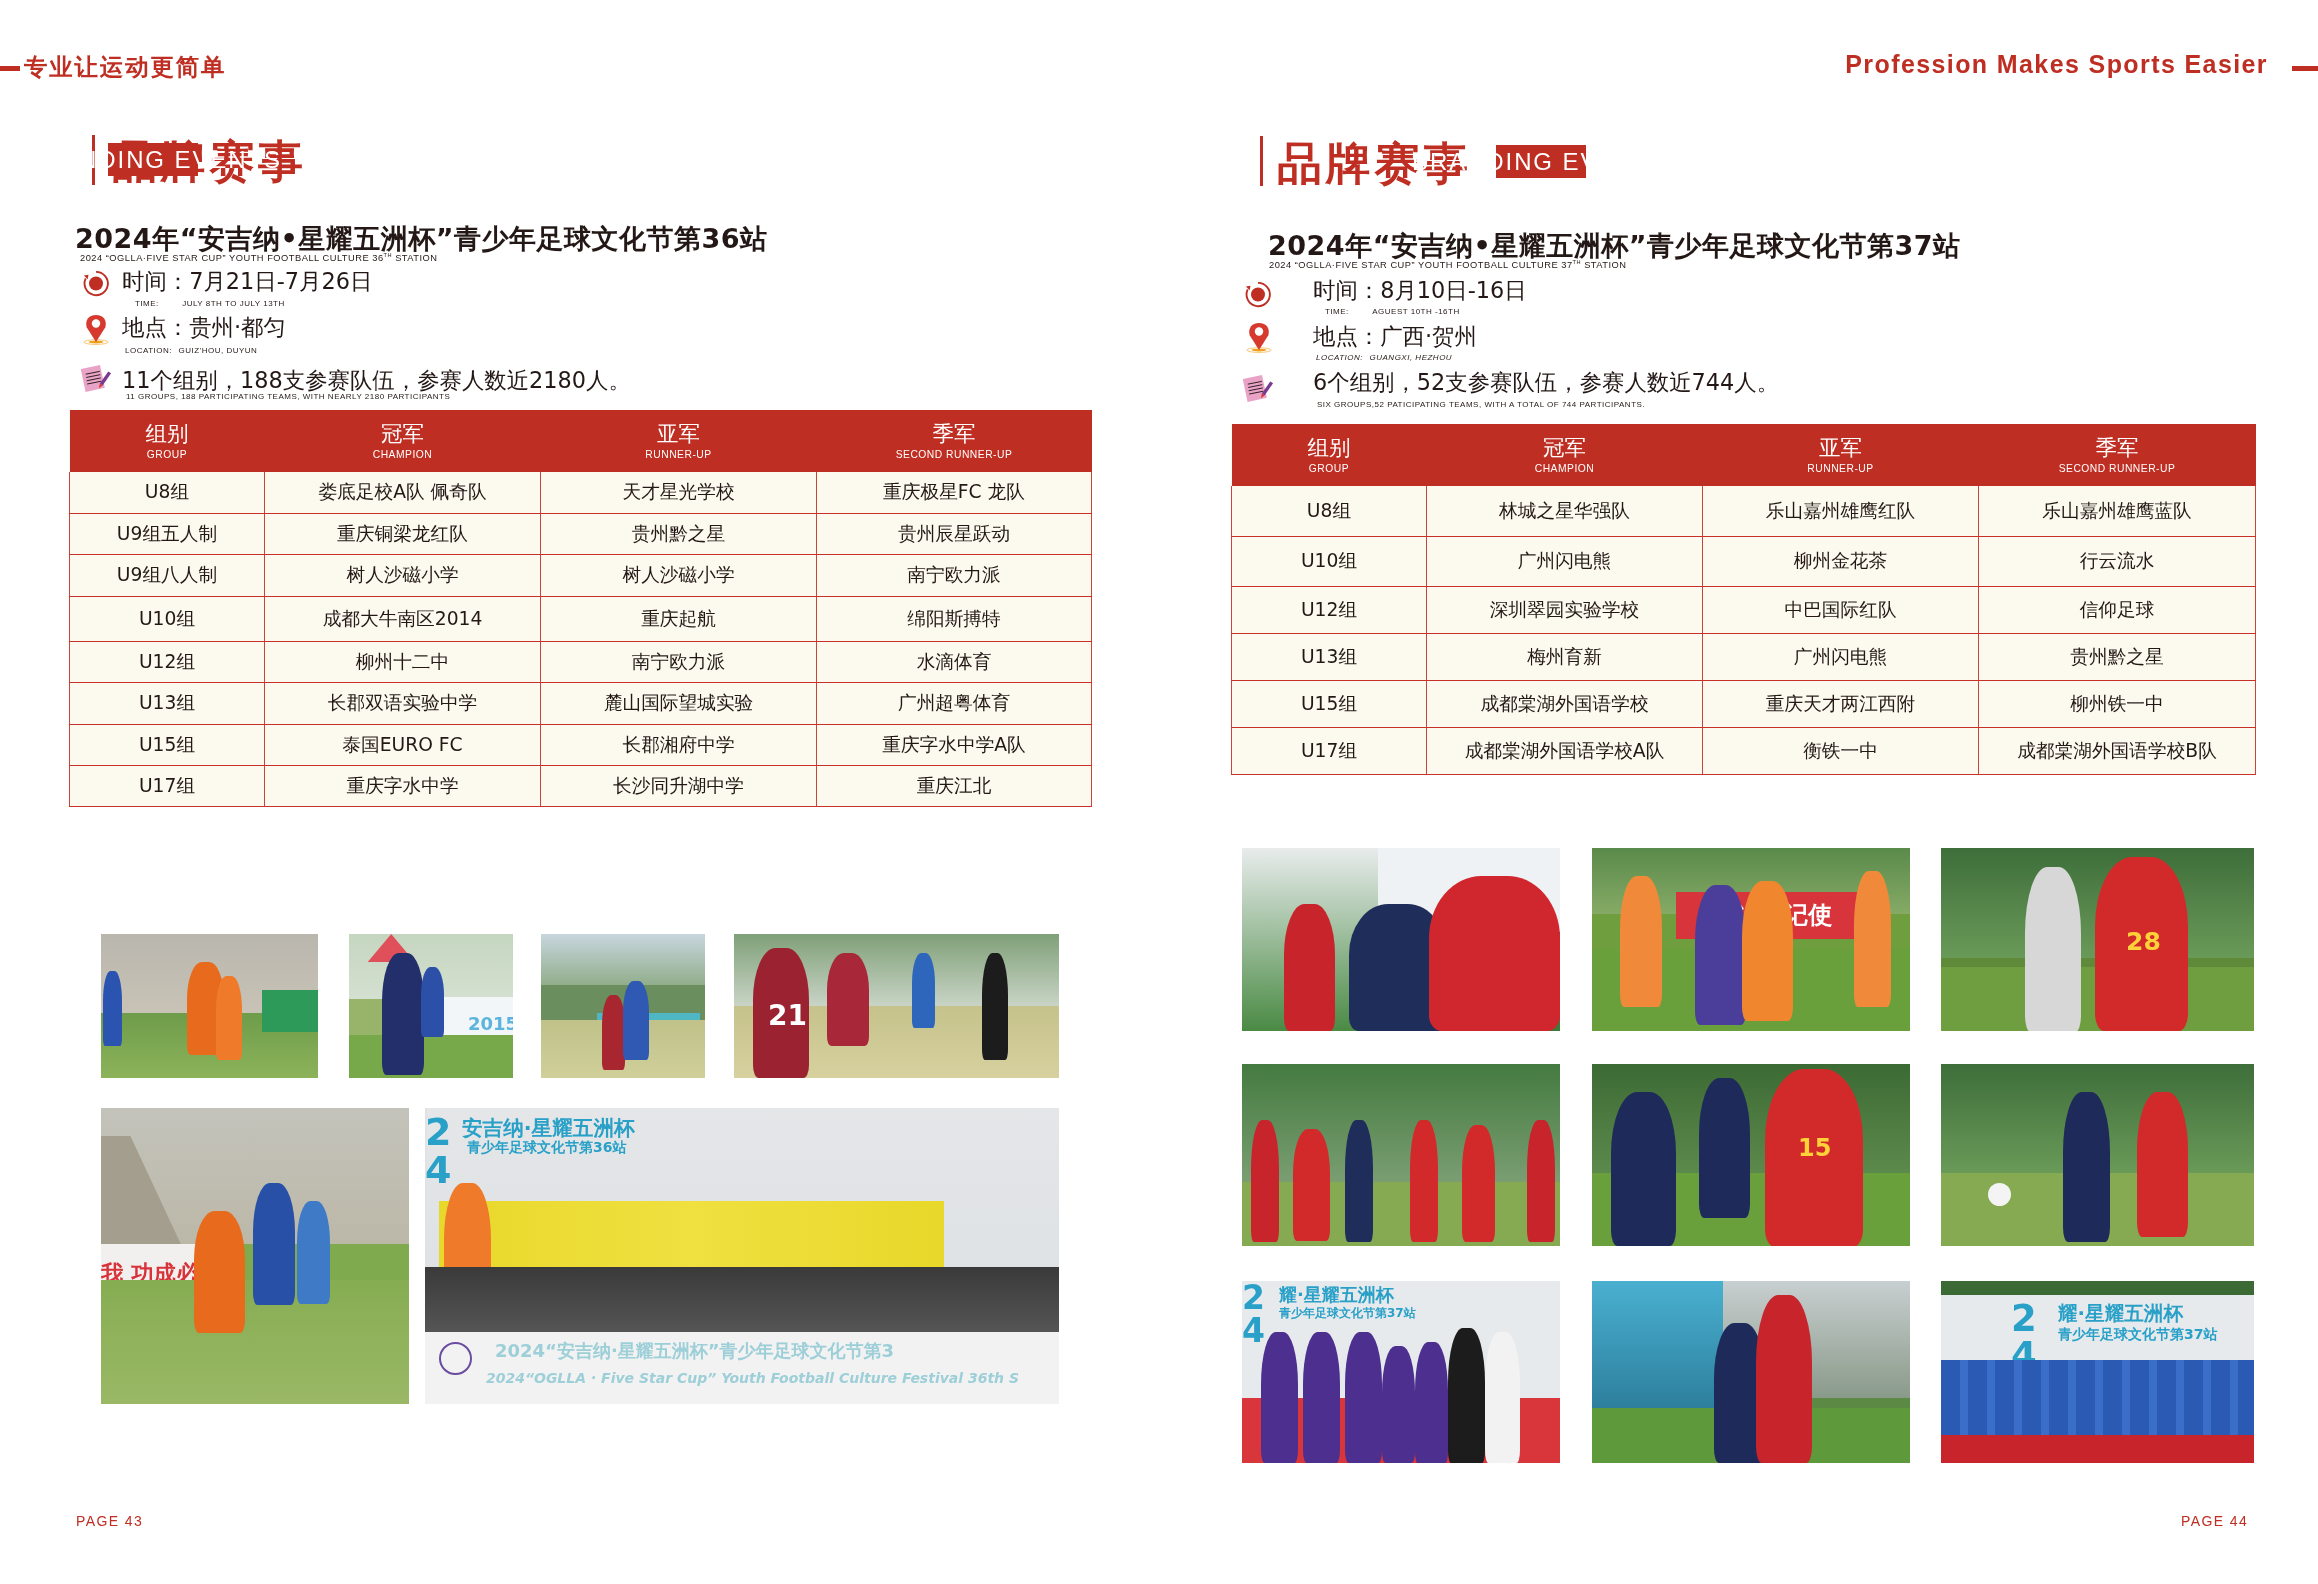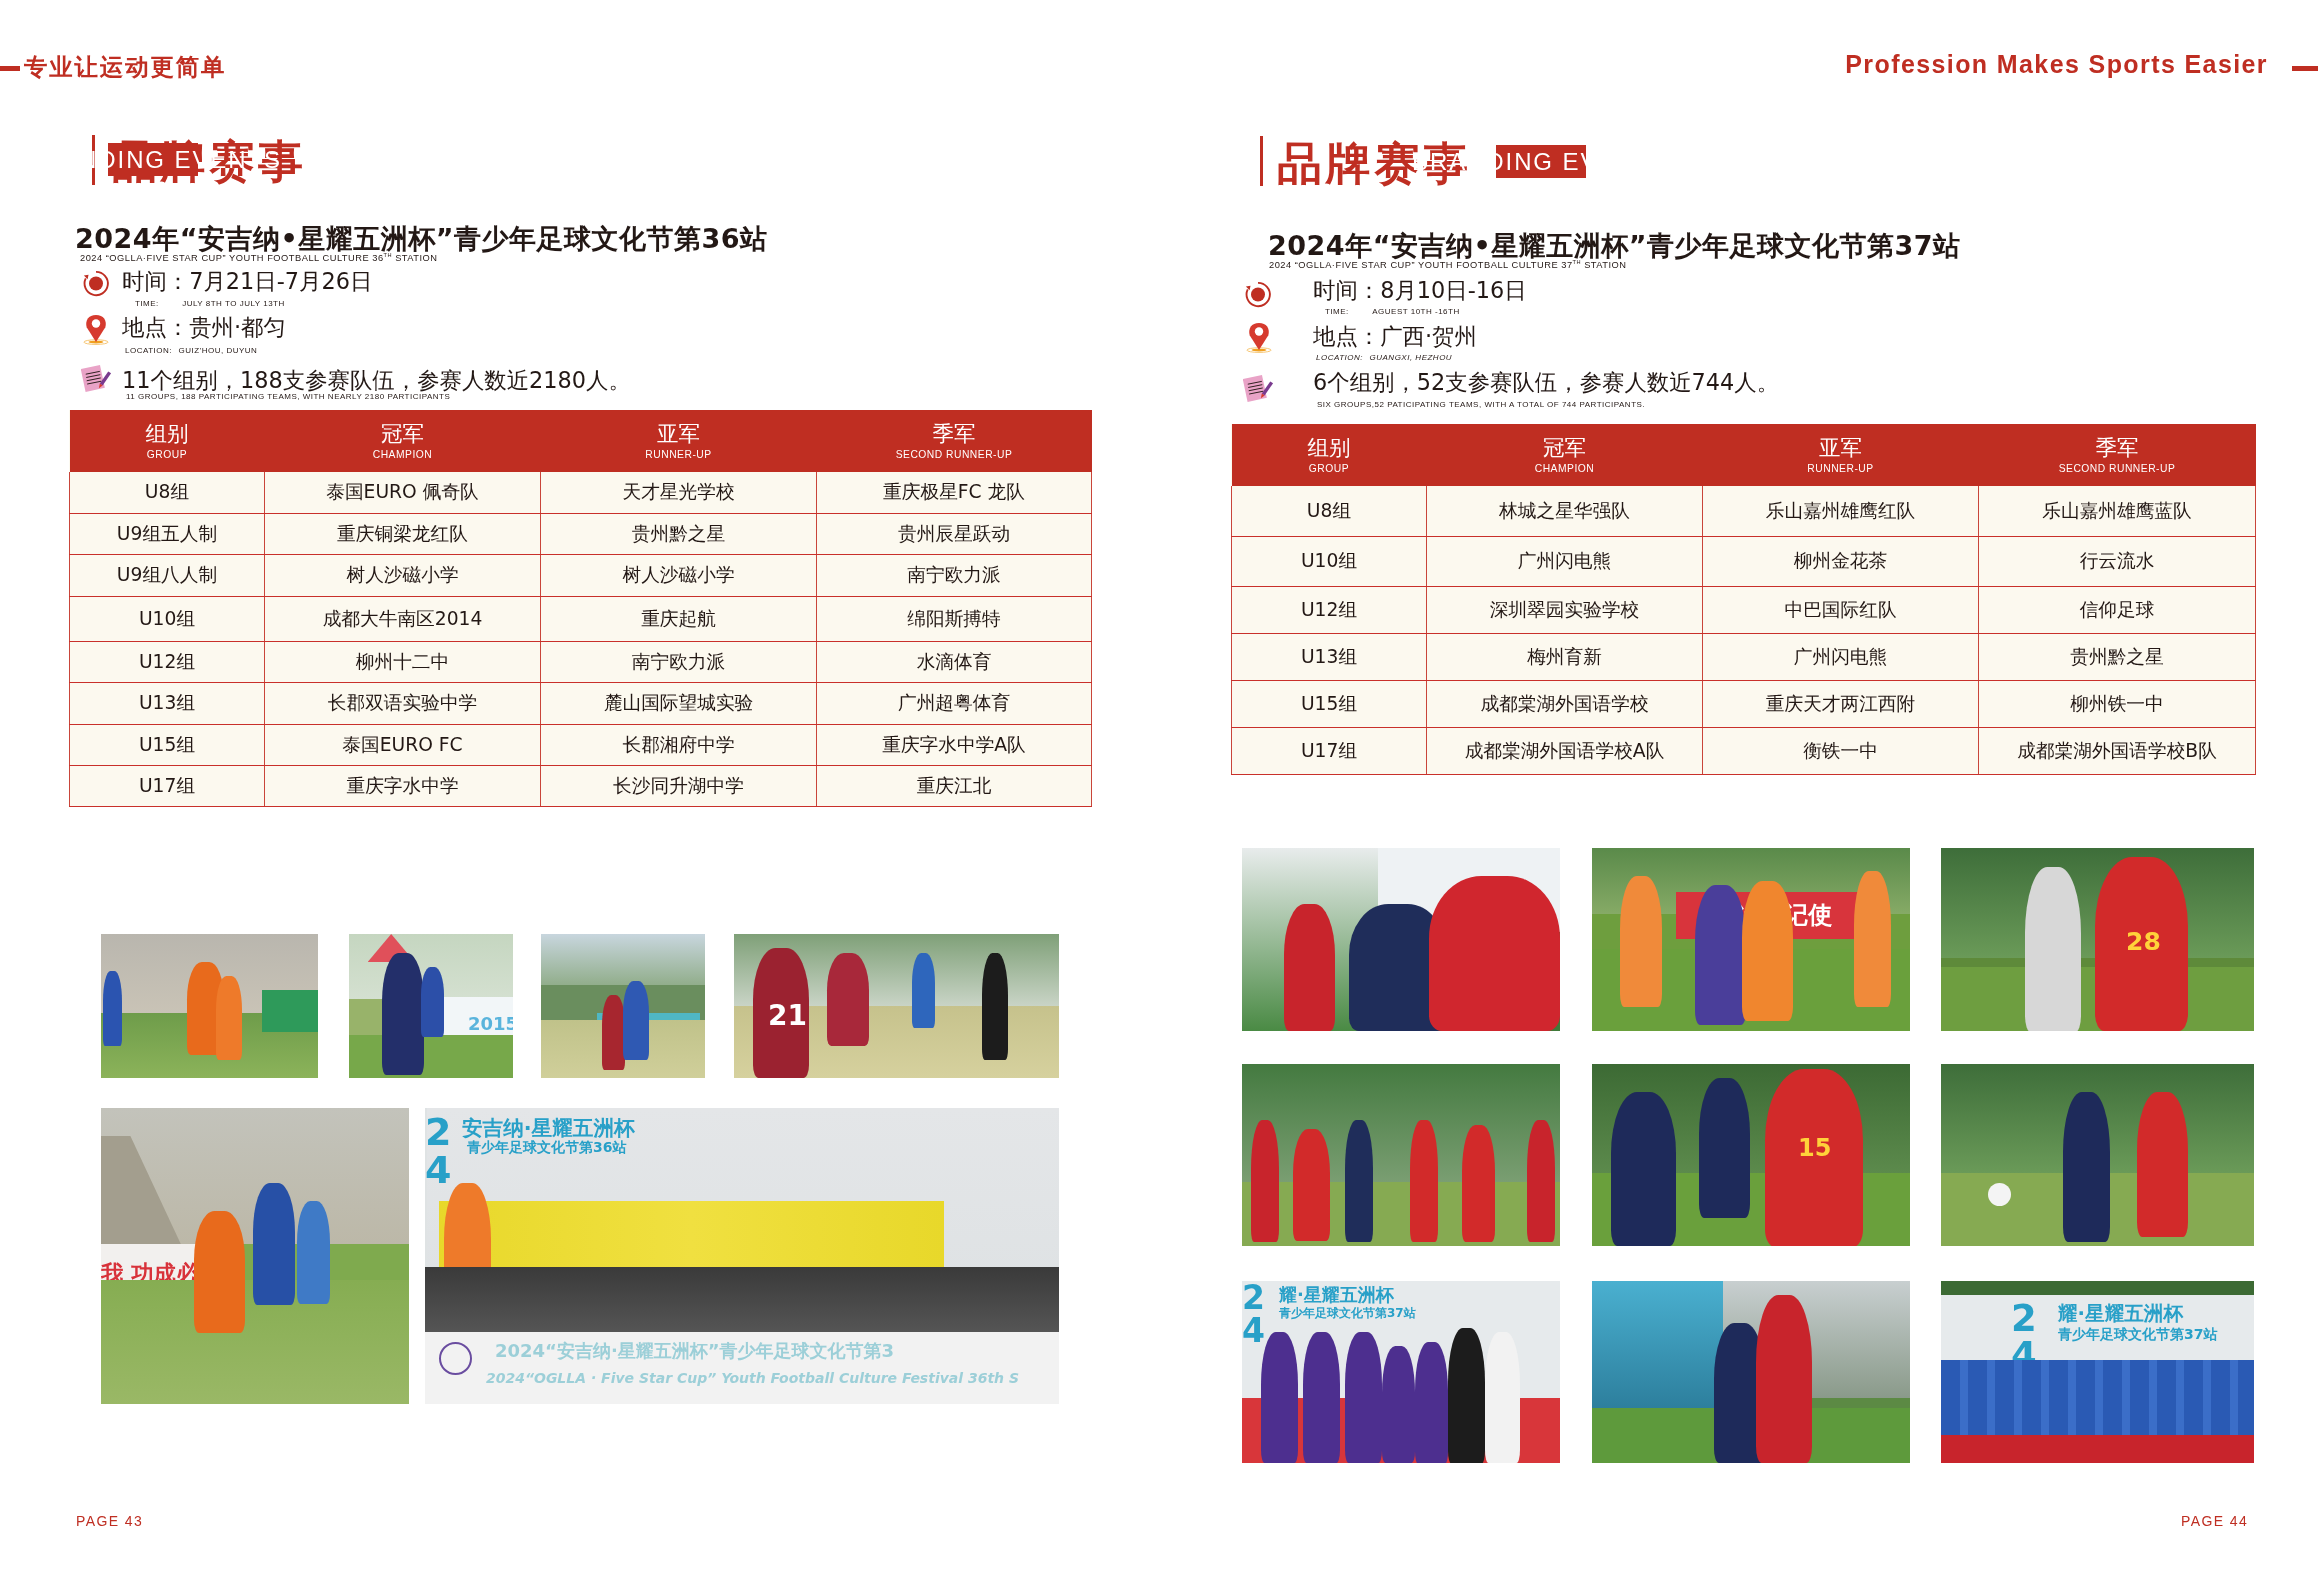--- a/index.html
+++ b/index.html
@@ -117,21 +117,21 @@
           </th>
         <th>
             <span class="cn">季军</span>
             <span class="en">SECOND RUNNER-UP</span>
           </th>
       </tr>
     </thead>
     <tbody>
       <tr style="height:41px">
           <td>U8组</td>
-          <td>泰国EURO 佩奇队</td>
+          <td>娄底足校A队 佩奇队</td>
           <td>天才星光学校</td>
           <td>重庆极星FC 龙队</td>
         </tr>
       <tr style="height:41px">
           <td>U9组五人制</td>
           <td>重庆铜梁龙红队</td>
           <td>贵州黔之星</td>
           <td>贵州辰星跃动</td>
         </tr>
       <tr style="height:42px">

